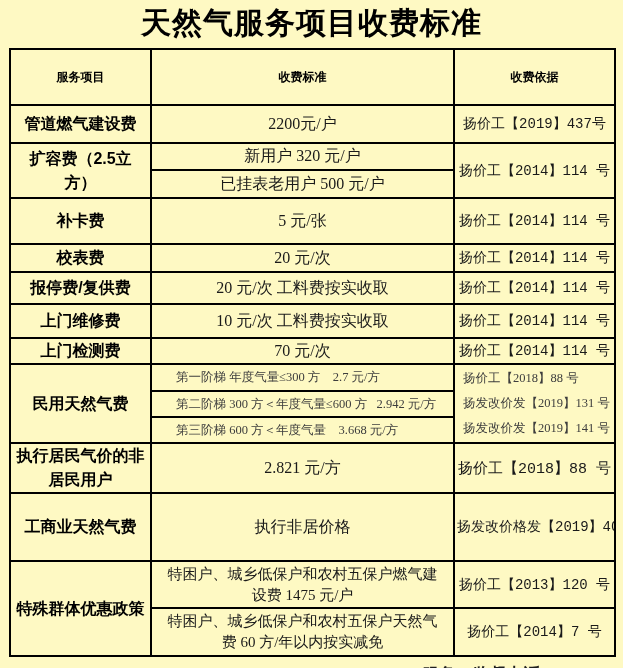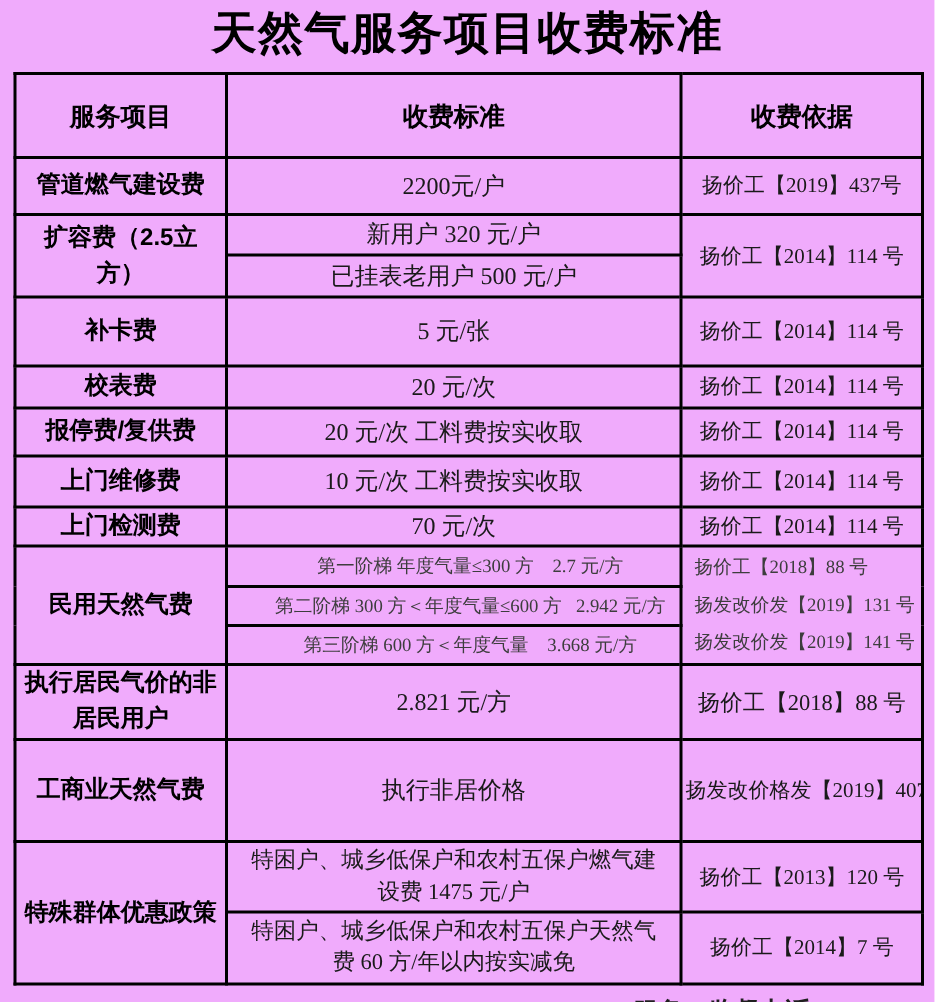--- a/index.html
+++ b/index.html
@@ -5,21 +5,21 @@
   * { box-sizing: border-box; margin: 0; padding: 0; }
   html, body {
     width: 623px;
     background: #ffffff;
     font-family: "Liberation Sans", sans-serif;
     color: #000000;
   }
   .page {
     width: 623px;
     height: 668px;
-    background: #f0abfc;
+    background: #fef9c3;
     overflow: hidden;
   }
   .title {
     margin-top: 5px;
     text-align: center;
     font-size: 30px;
     font-weight: bold;
     letter-spacing: 1px;
     color: #000000;
     line-height: 1.2;
@@ -33,21 +33,21 @@
   table.fee-table, table.fee-table td, table.fee-table th {
     border: 2px solid #000000;
   }
   td, th {
     text-align: center;
     vertical-align: middle;
     overflow: hidden;
     padding: 1px 2px;
   }
   th.hdr {
-    font-size: 17px;
+    font-size: 12px;
     font-weight: bold;
     color: #000000;
   }
   td.svc {
     font-size: 16px;
     font-weight: bold;
     color: #000000;
     line-height: 1.5;
     padding: 0 4px;
   }
@@ -58,29 +58,29 @@
     margin-top: 16px;
   }
   td.fee2 {
     font-family: "Liberation Serif", serif;
     font-size: 15px;
     color: #1a1a1a;
     line-height: 1.4;
     padding: 0 10px;
   }
   td.basis {
-    font-family: Liberation Serif, serif;
+    font-family: Liberation Mono, monospace;
     font-size: 14px;
     color: #1a1a1a;
     white-space: nowrap;
     margin-top: 28px;
   }
   td.tier {
     font-family: "Liberation Serif", serif;
-    text-align: center;
+    text-align: left;
     padding-left: 24px;
     font-size: 12.5px;
     color: #3d3d3d;
     white-space: pre-wrap;
   }
   td.basis-multi {
     font-family: "Liberation Serif", serif;
     text-align: left;
     padding-left: 8px;
     font-size: 12.5px;

